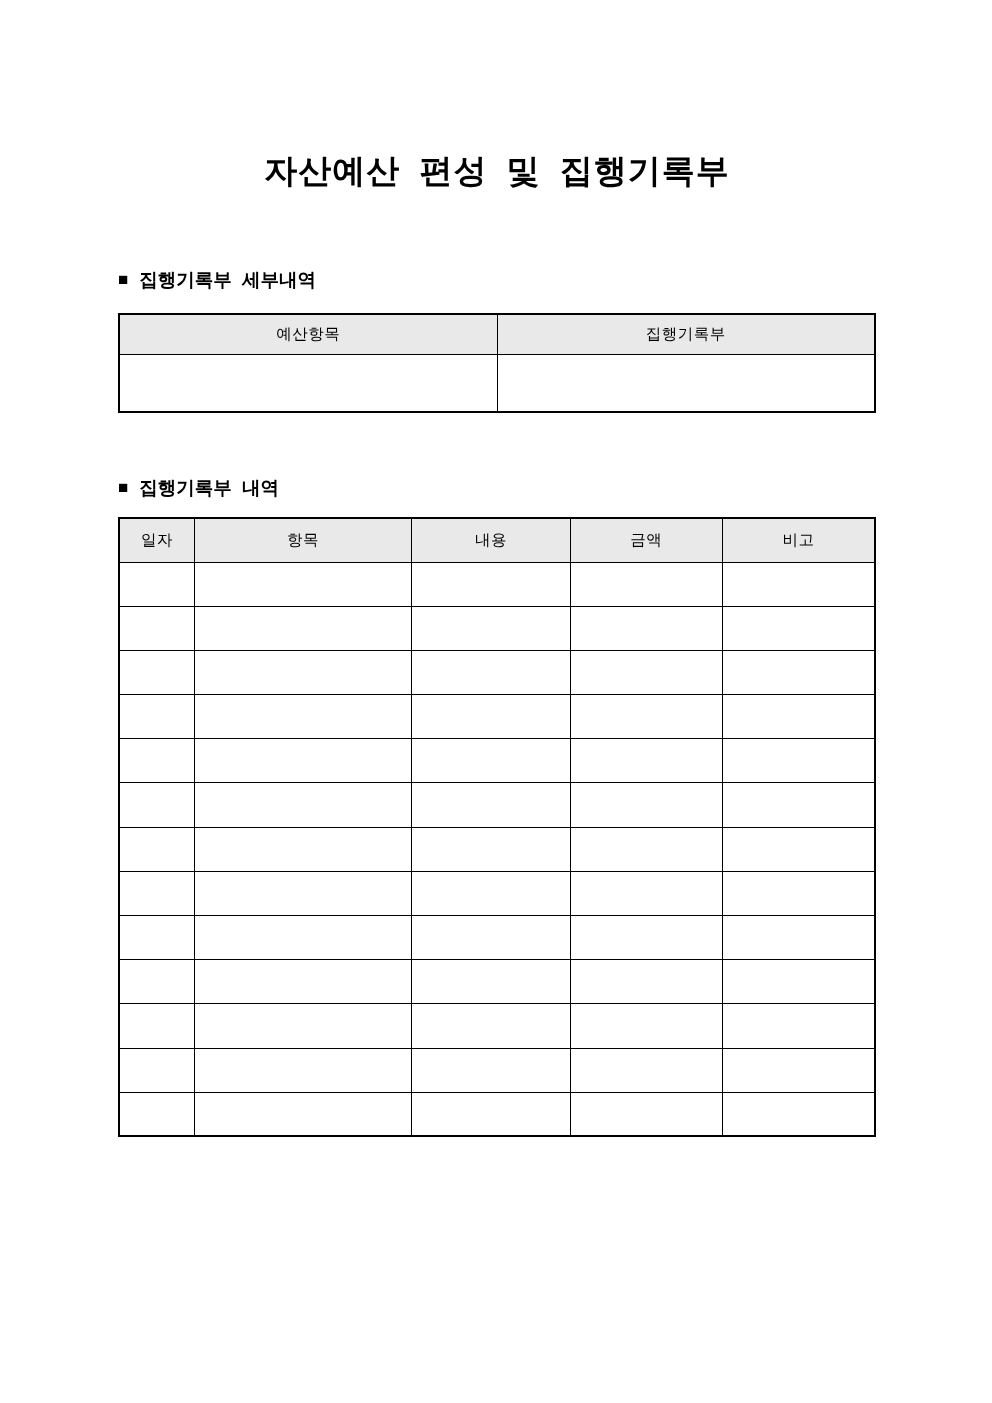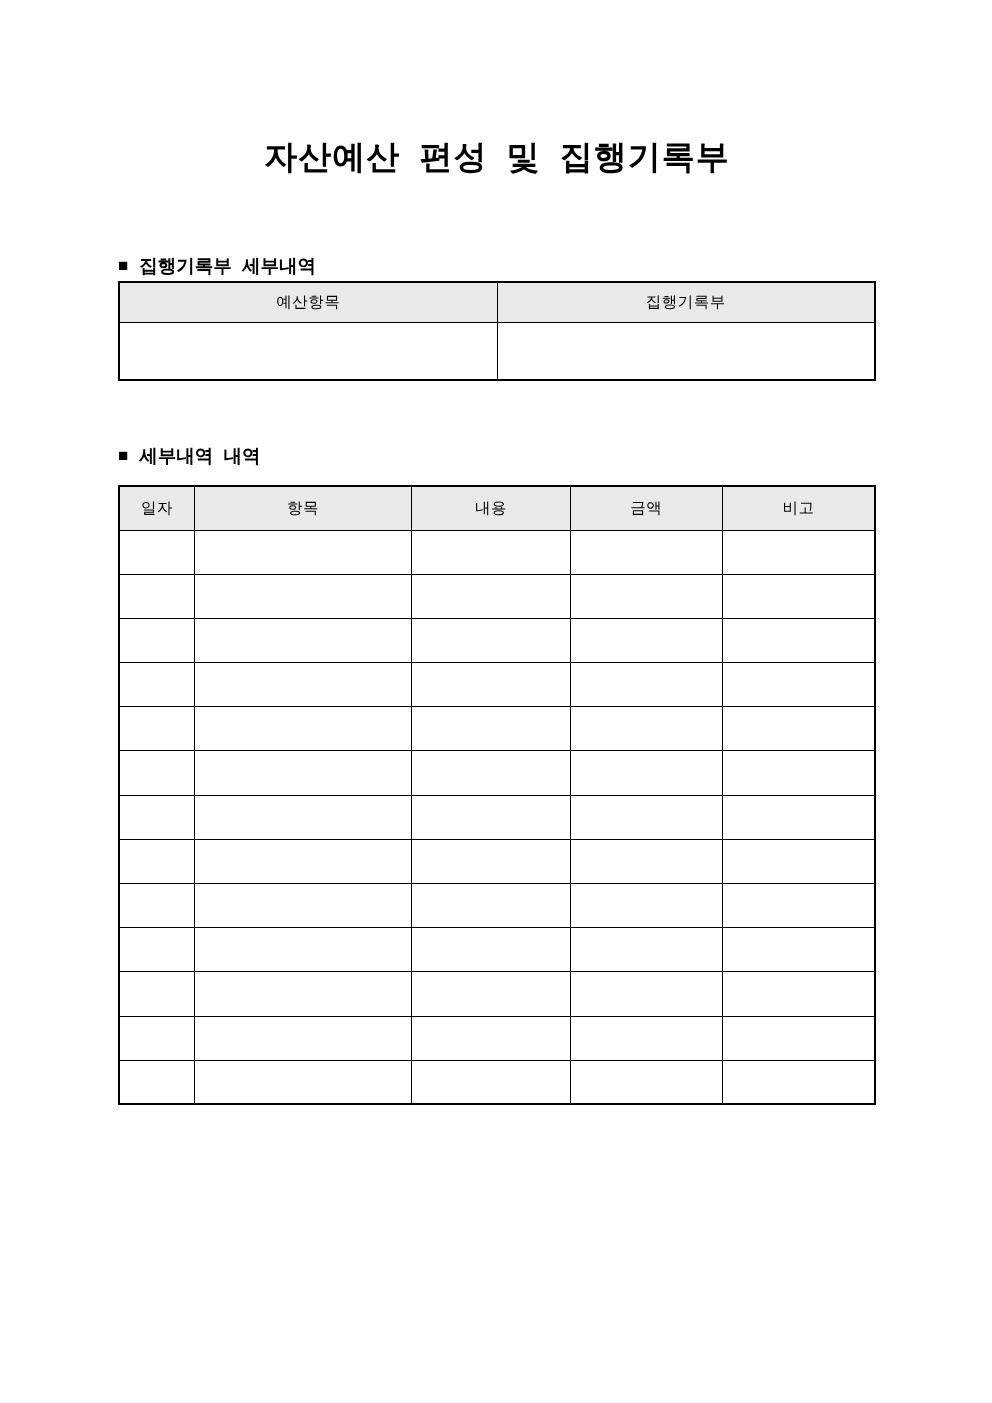--- a/index.html
+++ b/index.html
@@ -23,21 +23,21 @@
     width: 992px;
     height: 1403px;
     background: var(--page-bg);
     overflow: hidden;
   }
   .content {
     margin-left: 118px;
     width: 758px;
   }
   .doc-title {
-    margin: 0;
+    margin: 14px;
     padding-top: 134px;
     text-align: center;
     font-size: 33px;
     line-height: 46px;
     font-weight: bold;
     letter-spacing: 1px;
     word-spacing: 9px;
   }
   .section-heading {
     display: flex;
@@ -52,21 +52,21 @@
     margin-right: 11px;
     line-height: 22px;
   }
   .heading-1 { margin-top: 75px; }
   .heading-2 { margin-top: 64px; }
   table {
     width: 100%;
     border-collapse: collapse;
     table-layout: fixed;
   }
-  .table-1 { margin-top: 4px; }
+  .table-1 { margin-top: 22px; }
   .table-2 { margin-top: 18px; }
   table { border: 2px solid var(--border); }
   th, td { border: 1px solid var(--border); padding: 0 6px; }
   th {
     background: var(--header-bg);
     font-weight: normal;
     font-size: 15.5px;
     text-align: center;
     letter-spacing: 0.5px;
     height: 40px;
@@ -102,21 +102,21 @@
       <tbody>
           <tr>
             <td></td>
             <td></td>
           </tr>
         </tbody>
     </table>
 
     <div class="section-heading heading-2">
       <span class="bullet">■</span>
-      <span>세부내역 내역</span>
+      <span>집행기록부 내역</span>
     </div>
 
     <table class="table-2">
       <colgroup>
           <col style="width: 10%;">
           <col style="width: 28.7%;">
           <col style="width: 21%;">
           <col style="width: 20.1%;">
           <col style="width: 20.2%;">
         </colgroup>

